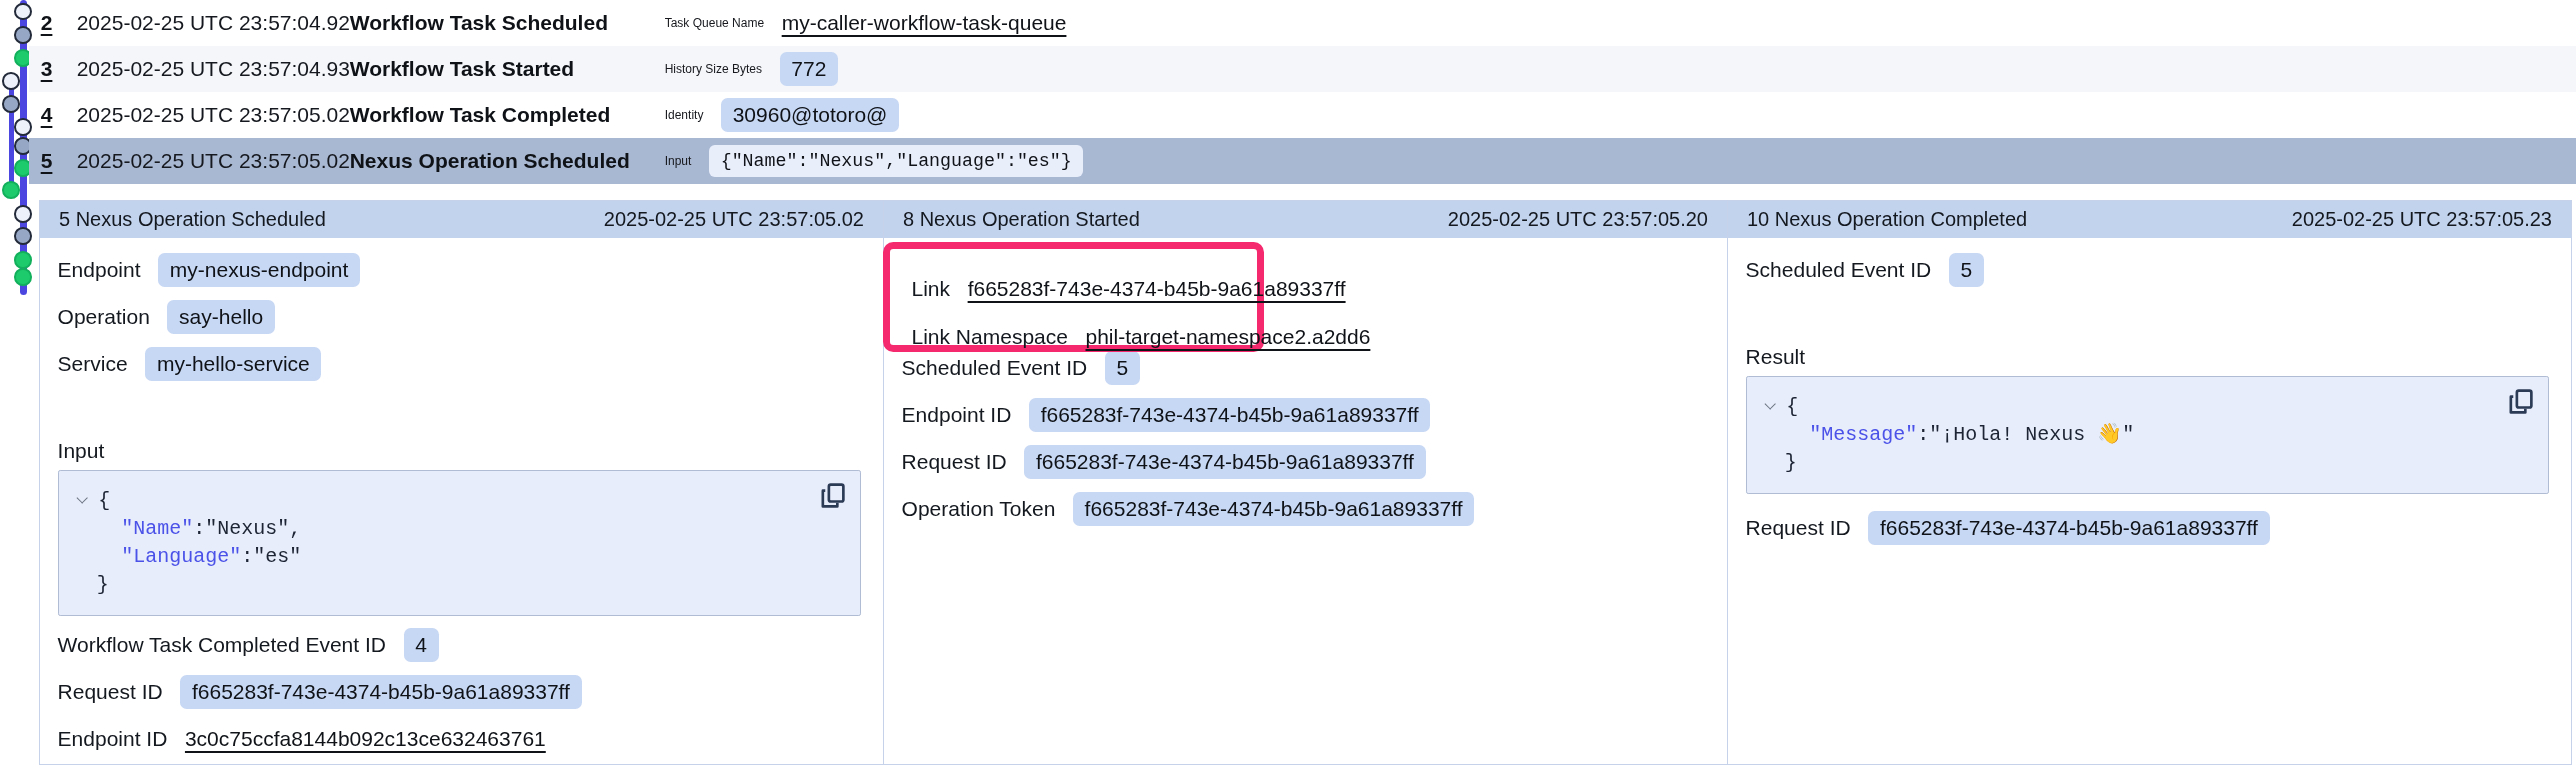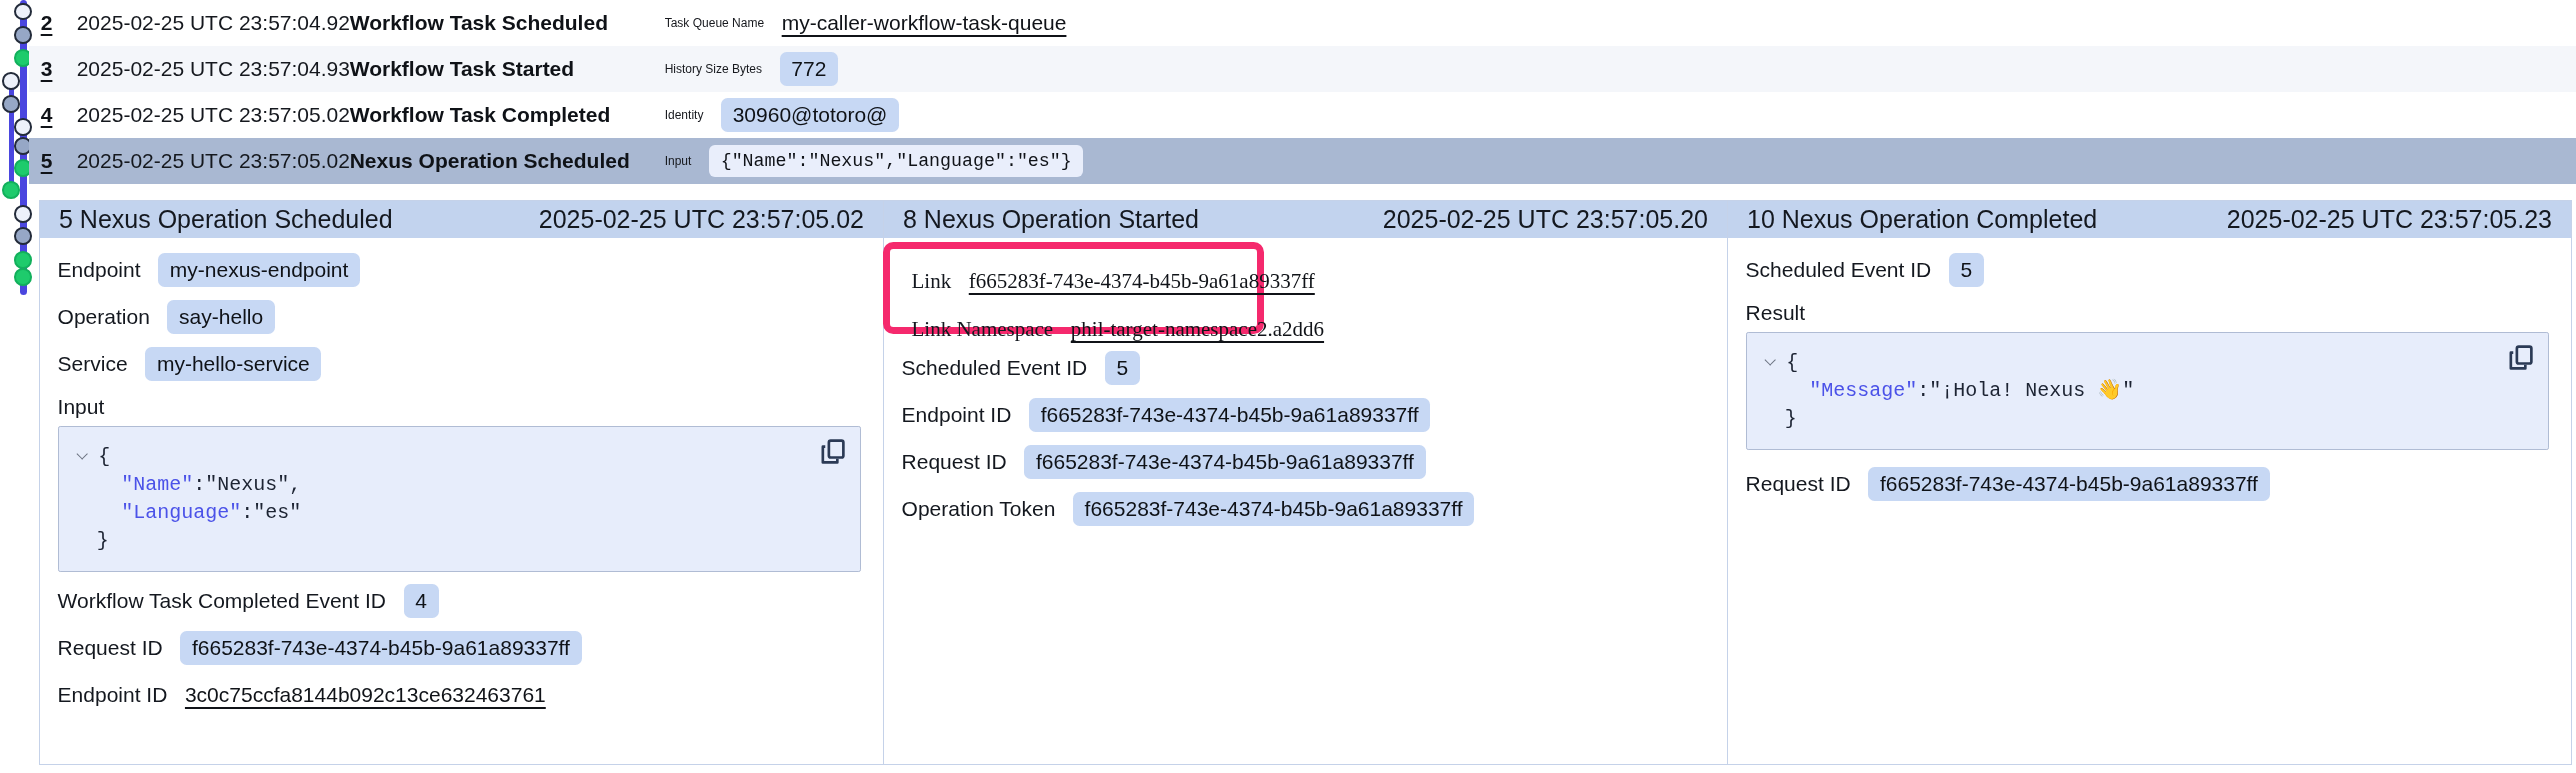--- a/index.html
+++ b/index.html
@@ -36,44 +36,44 @@
     padding:5.9px 11.7px; font-family:"Liberation Mono","DejaVu Sans Mono",monospace;
     font-size:18.3px; color:#101318; }
 
   
   .panels { position:absolute; left:39px; top:200px; width:2533px; height:565px;
     border:1.5px solid #c5d2e9; background:#fff; display:flex; }
   .panel { flex:1 1 0; min-width:0; display:flex; flex-direction:column; }
   .panel + .panel { border-left:1.5px solid #c5d2e9; }
   .phead { height:37px; flex:0 0 37px; background:#c2d3ee; display:flex;
     align-items:center; justify-content:space-between; padding:0 19px;
-    font-size:25px; color:#14181f; }
+    font-size:20px; color:#14181f; }
   .pbody { position:relative; flex:1; padding:8.8px 22px 0 17.6px; font-size:21px; }
   .prow { height:47px; display:flex; align-items:center; white-space:nowrap; }
   .plabel { margin-right:17.6px; color:#14181f; }
-  .label-row { height:38px; display:flex; align-items:center; color:#14181f; }
+  .label-row { height:38px; display:flex; align-items:center; color:#14181f;margin-top:44px; }
 
   .codeblock { position:relative; background:#e7edfb; border:1.5px solid #b0bcd4;
     border-radius:2.2px; padding:16px 19px 16px 14.7px;
     font-family:"Liberation Mono","DejaVu Sans Mono",monospace; font-size:20px;
     color:#1d2433; }
   .cline { line-height:28px; display:flex; align-items:center; }
   .cline.indent { padding-left:48px; }
   .cline.closer { padding-left:23.5px; }
   .tok-key { color:#4b52e8; }
   .chev { width:19px; height:19px; margin-right:5.9px; position:relative; flex:0 0 19px; }
   .chev::after { content:""; position:absolute; left:4.4px; top:2.9px; width:7.3px; height:7.3px;
     border-right:1.8px solid #6b7280; border-bottom:1.8px solid #6b7280;
     transform:rotate(45deg); }
   .copy-btn { position:absolute; top:10.3px; right:11.7px; width:32px; height:32px;
     background:none; border:none; cursor:pointer; }
 
-  .pinkbox { position:absolute; left:-1.5px; top:4.4px; width:381px; height:92px;
-    border:7.3px solid #f5296d; border-radius:10.3px; padding:8px 0 0 22px;
-    background:transparent;font-family:Liberation Serif, serif; }
+  .pinkbox { position:absolute; left:-1.5px; top:4.4px; width:381px; height:110px;
+    border:7.3px solid #f5296d; border-radius:10.3px; padding:16px 0 0 22px;
+    background:transparent; }
   .pinkbox .prow { height:48px; }
   .spacer-pink { height:98px; }
   .spacer-sm { height:5.9px; }
   .spacer-md { height:10.3px; }
 
   .copy-svg { stroke:#2b3a55; fill:none; stroke-width:2.2; stroke-linejoin:round; }
 </style>
 </head>
 <body>
 

